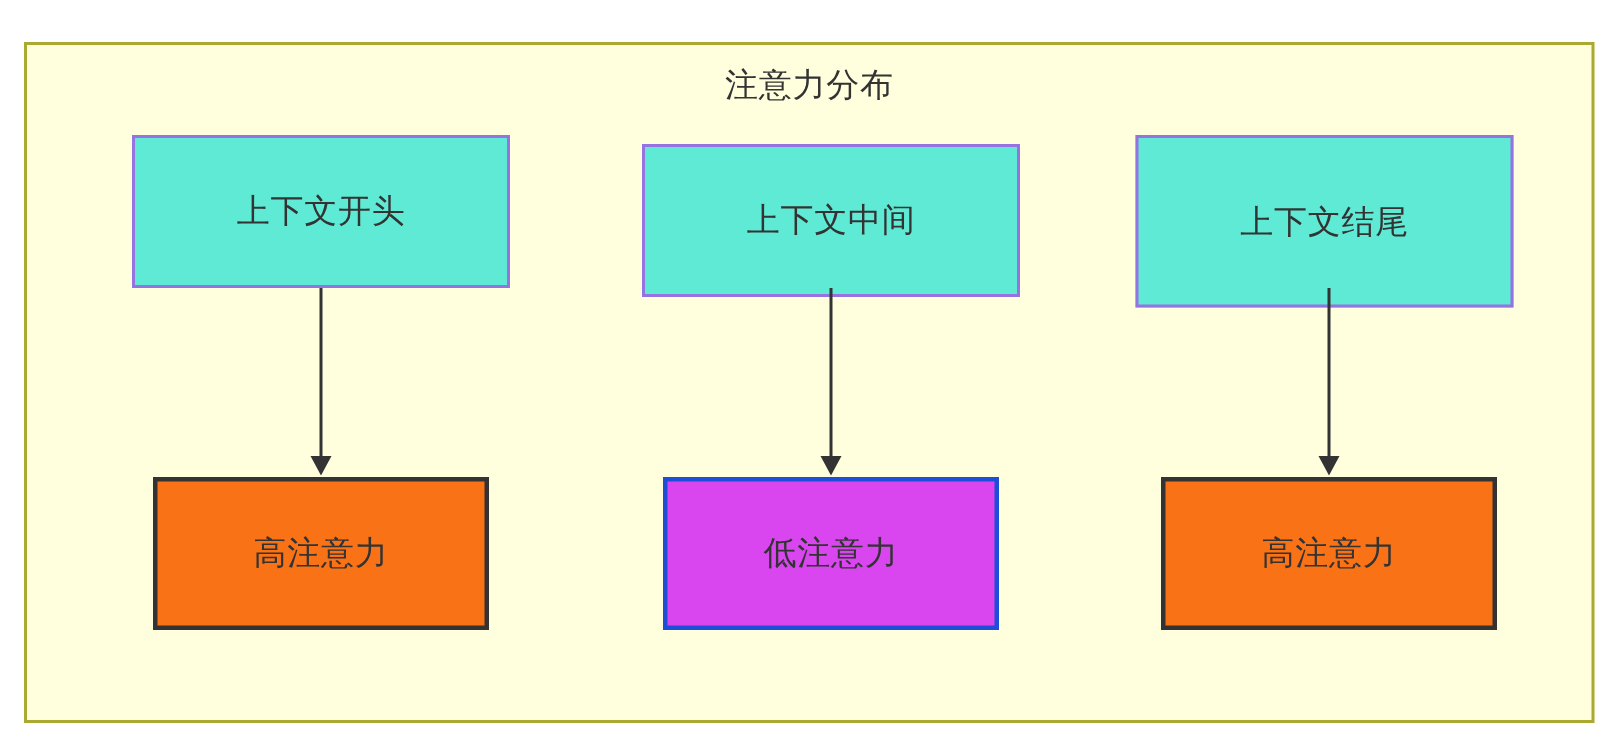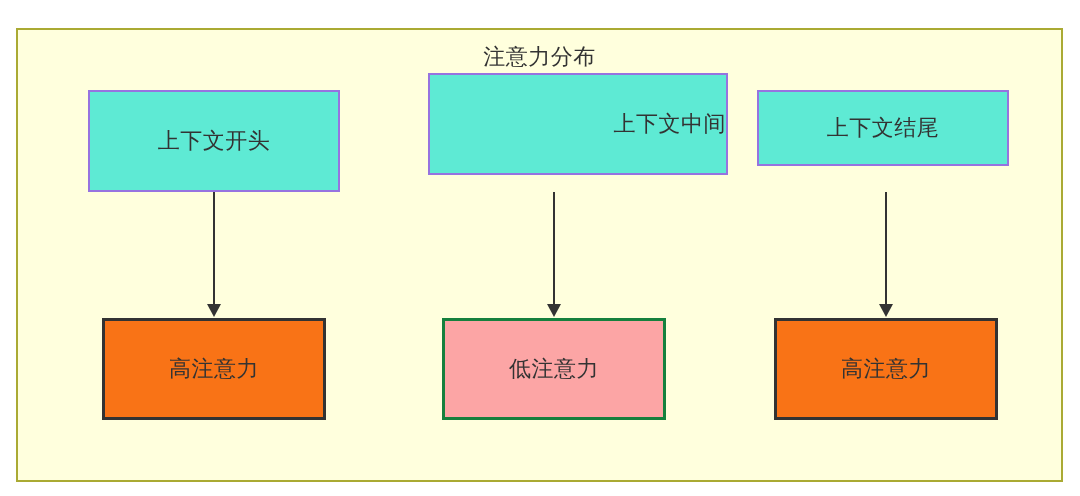--- a/index.html
+++ b/index.html
@@ -61,28 +61,28 @@
     background: #5eead4;
     border: 2px solid #9673e0;
   }
 
   .node-high {
     background: #f97316;
     border: 3px solid #333333;
   }
 
   .node-low {
-    background: #fca5a5;
-    border: 3px solid #15803d;
+    background: #d946ef;
+    border: 3px solid #1d4ed8;
   }
 
   
   .top-1 { left: 88px;  top: 90px; width: 252px; height: 102px; }
-  .top-2 { left: 428px; top: 73px; width: 300px; height: 102px; justify-content: flex-end; }
-  .top-3 { left: 757px; top: 90px; width: 252px; height: 76px; }
+  .top-2 { left: 428px; top: 96px; width: 252px; height: 102px; }
+  .top-3 { left: 757px; top: 90px; width: 252px; height: 115px; }
 
   
   .bot-1 { left: 102px; top: 318px; width: 224px; height: 102px; }
   .bot-2 { left: 442px; top: 318px; width: 224px; height: 102px; }
   .bot-3 { left: 774px; top: 318px; width: 224px; height: 102px; }
 
   
   .edge {
     position: absolute;
     top: 192px;

